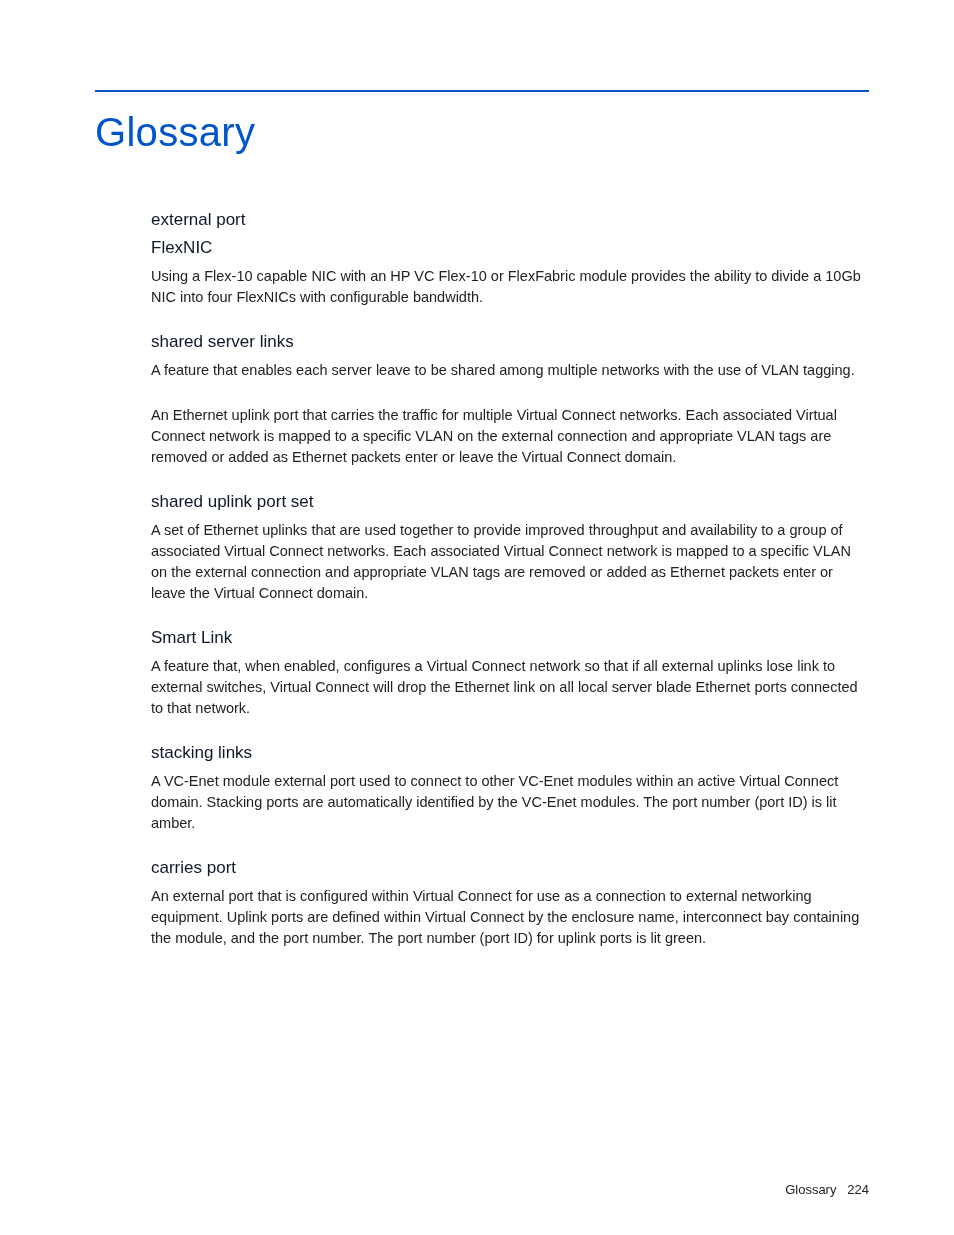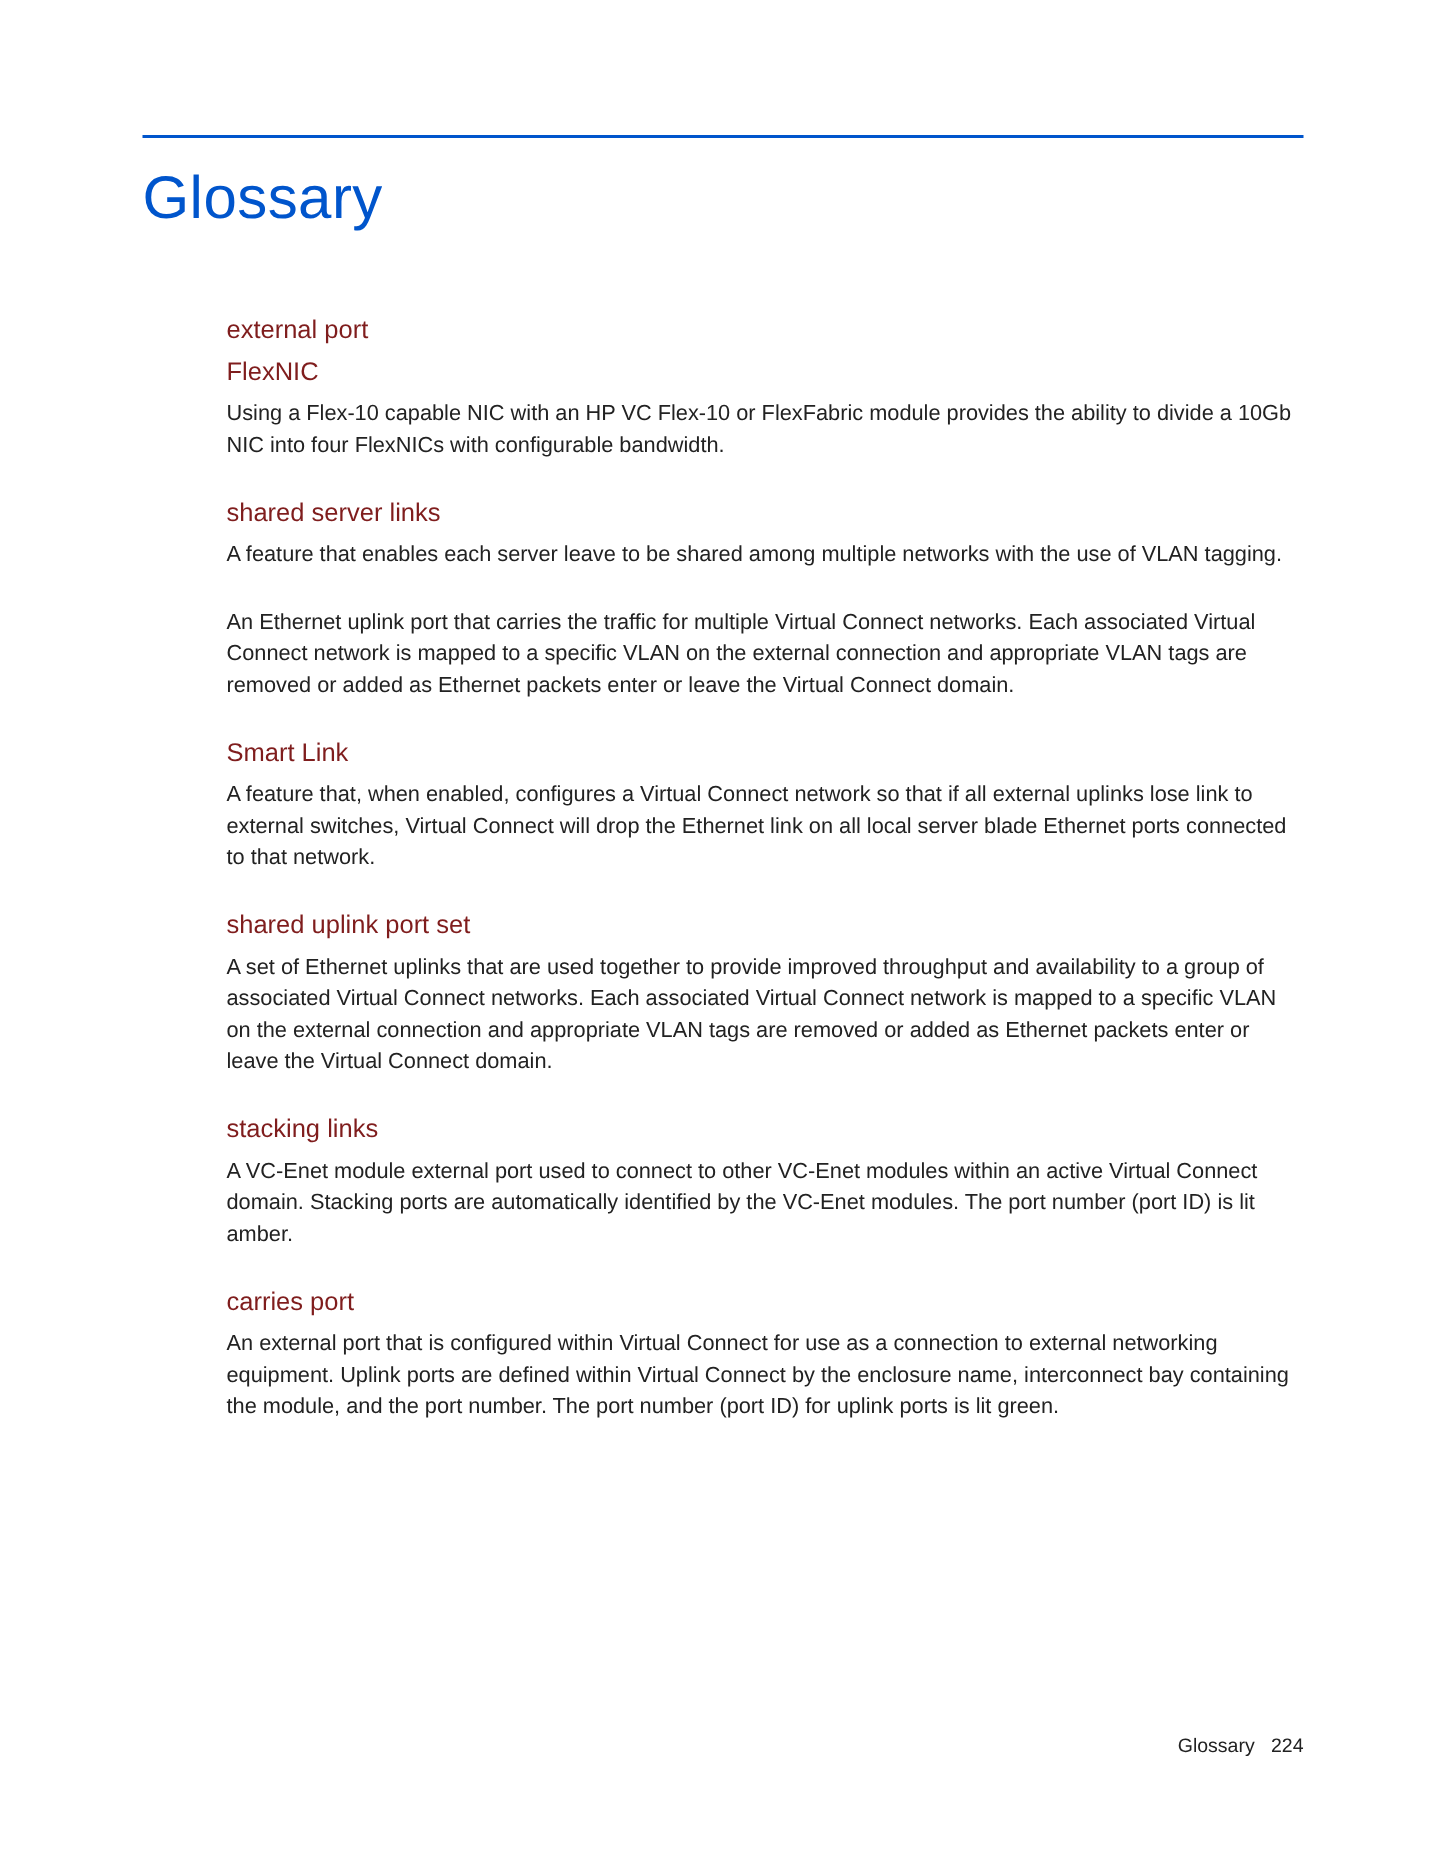--- a/index.html
+++ b/index.html
@@ -25,35 +25,35 @@
     color: #0055cc;
     margin-bottom: 55px;
     font-family: "Segoe UI Light", "Arial Narrow", Arial, sans-serif;
     letter-spacing: 0.3px;
   }
   .content {
     margin-left: 56px;
   }
   .term {
     font-size: 17px;
-    color: #7f1d1d;
+    color: #0f172a;
     font-weight: 400;
     margin-bottom: 8px;
     font-family: "Segoe UI Light", "Arial Narrow", Arial, sans-serif;
   }
   .definition {
     font-size: 14.5px;
     color: #222222;
     line-height: 1.45;
     margin-bottom: 24px;
     font-family: "Segoe UI Light", "Arial Narrow", Arial, sans-serif;
   }
   .footer {
     position: absolute;
-    bottom: 64px;
+    bottom: 38px;
     right: 85px;
     font-size: 13px;
     color: #222222;
     font-family: "Segoe UI Light", "Arial Narrow", Arial, sans-serif;
   }
 </style>
 </head>
 <body>
 
 <div class="top-rule"></div>
@@ -74,27 +74,27 @@
   <div>
     <div class="term">shared server links</div>
     <div class="definition">A feature that enables each server leave to be shared among multiple networks with the use of VLAN tagging.</div>
   </div>
 
   <div>
     <div class="definition">An Ethernet uplink port that carries the traffic for multiple Virtual Connect networks. Each associated Virtual Connect network is mapped to a specific VLAN on the external connection and appropriate VLAN tags are removed or added as Ethernet packets enter or leave the Virtual Connect domain.</div>
   </div>
 
   <div>
-    <div class="term">Smart Link</div>
-    <div class="definition">A feature that, when enabled, configures a Virtual Connect network so that if all external uplinks lose link to external switches, Virtual Connect will drop the Ethernet link on all local server blade Ethernet ports connected to that network.</div>
+    <div class="term">shared uplink port set</div>
+    <div class="definition">A set of Ethernet uplinks that are used together to provide improved throughput and availability to a group of associated Virtual Connect networks. Each associated Virtual Connect network is mapped to a specific VLAN on the external connection and appropriate VLAN tags are removed or added as Ethernet packets enter or leave the Virtual Connect domain.</div>
   </div>
 
   <div>
-    <div class="term">shared uplink port set</div>
-    <div class="definition">A set of Ethernet uplinks that are used together to provide improved throughput and availability to a group of associated Virtual Connect networks. Each associated Virtual Connect network is mapped to a specific VLAN on the external connection and appropriate VLAN tags are removed or added as Ethernet packets enter or leave the Virtual Connect domain.</div>
+    <div class="term">Smart Link</div>
+    <div class="definition">A feature that, when enabled, configures a Virtual Connect network so that if all external uplinks lose link to external switches, Virtual Connect will drop the Ethernet link on all local server blade Ethernet ports connected to that network.</div>
   </div>
 
   <div>
     <div class="term">stacking links</div>
     <div class="definition">A VC-Enet module external port used to connect to other VC-Enet modules within an active Virtual Connect domain. Stacking ports are automatically identified by the VC-Enet modules. The port number (port ID) is lit amber.</div>
   </div>
 
   <div>
     <div class="term">carries port</div>
     <div class="definition">An external port that is configured within Virtual Connect for use as a connection to external networking equipment. Uplink ports are defined within Virtual Connect by the enclosure name, interconnect bay containing the module, and the port number. The port number (port ID) for uplink ports is lit green.</div>

